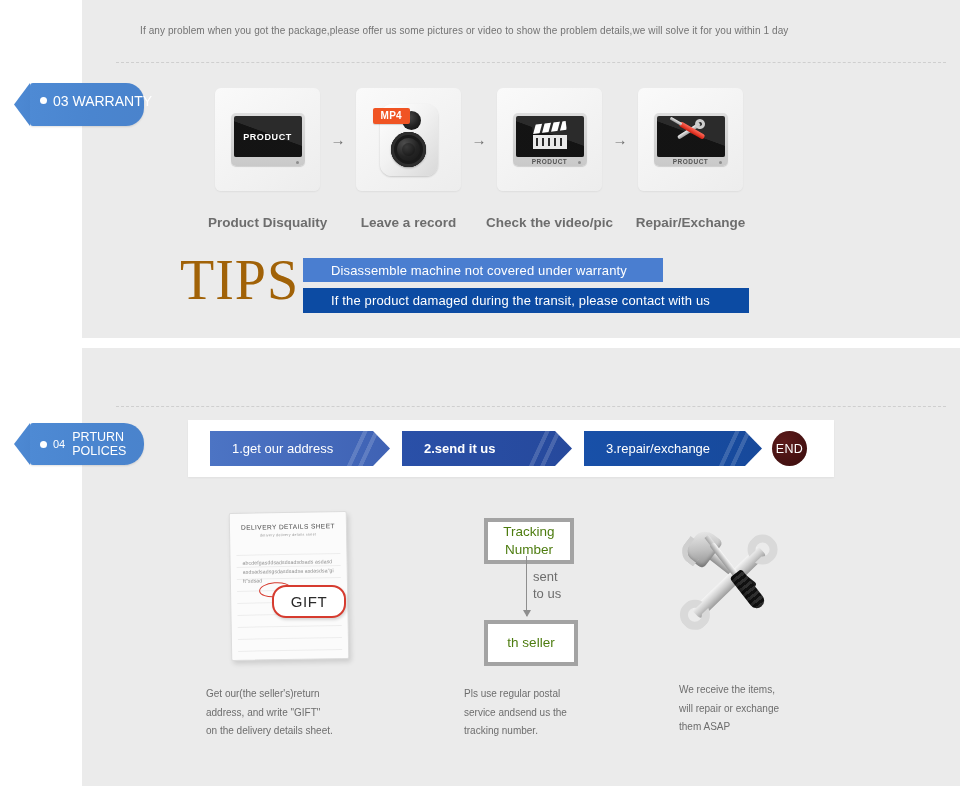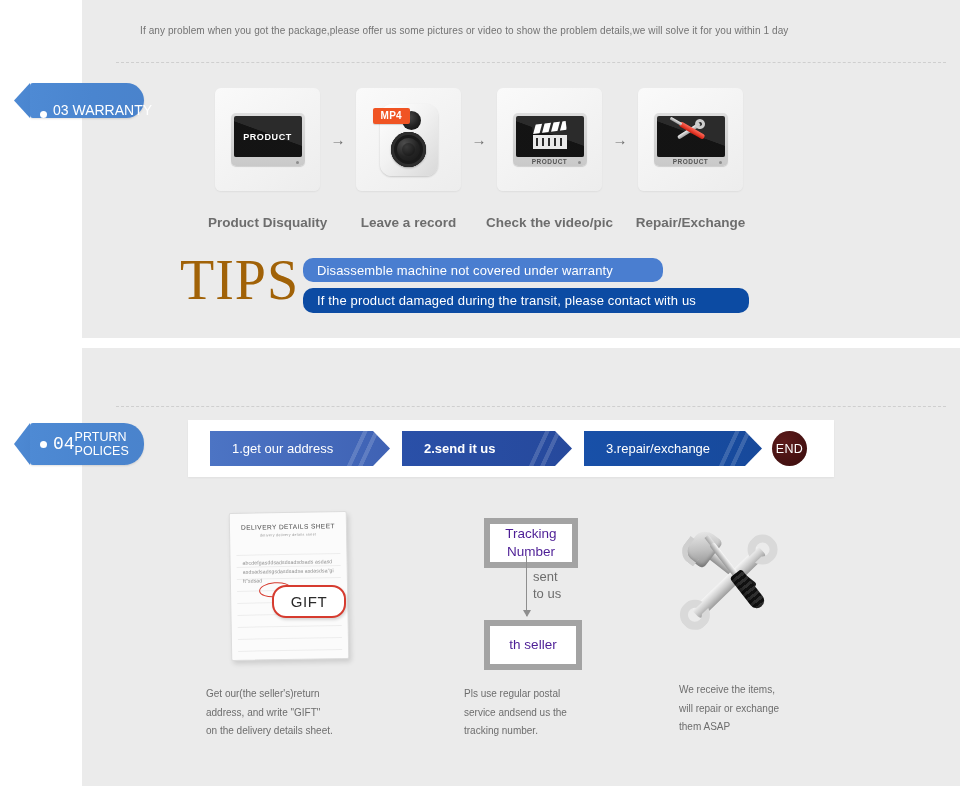--- a/index.html
+++ b/index.html
@@ -35,28 +35,28 @@
     content:"";position:absolute;left:-16px;top:0;bottom:0;width:16px;
     background:linear-gradient(95deg,#4e8ad4,#4a85cf);
     clip-path:polygon(100% 0,100% 100%,0 50%);
   }
   .badge .dot{
     width:7px;height:7px;border-radius:50%;background:#ffffff;
     margin-right:6px;flex:0 0 auto;
   }
   #badge-warranty{
     left:30px;top:83px;height:35px;width:100px;
-    border-radius:3px 18px 18px 3px;padding:0 4px 0 10px;align-items:flex-end;
+    border-radius:3px 18px 18px 3px;padding:0 4px 8px 10px;
   }
   #badge-warranty .btext{font-size:14px;white-space:nowrap;}
   #badge-return{
     left:30px;top:423px;height:42px;width:100px;
     border-radius:3px 20px 20px 3px;padding:0 4px 0 10px;
   }
-  #badge-return .num{font-size:18px;margin-right:0;font-family:Liberation Mono, monospace;}
+  #badge-return .num{font-size:11px;margin-right:7px;}
   #badge-return .btext{font-size:12.5px;line-height:14px;white-space:pre-line;}
 
   
   .steps{position:absolute;left:215px;top:88px;display:flex;align-items:flex-start;}
   .step{width:105px;display:flex;flex-direction:column;align-items:center;font-weight:bold;}
   .card{
     width:105px;height:103px;border-radius:6px;
     background:linear-gradient(145deg,#fafafa 0%,#f2f2f2 60%,#ededed 100%);
     box-shadow:0 1px 2px rgba(0,0,0,.06);
     display:flex;align-items:center;justify-content:center;position:relative;
@@ -157,21 +157,21 @@
 
   
   #tips-word{
     position:absolute;left:180px;top:252px;
     font-family:"Liberation Serif",serif;
     font-size:56px;color:#a16207;letter-spacing:1px;line-height:56px;
     font-weight:400;
   }
   .tip-bar{
     position:absolute;color:#ffffff;display:flex;align-items:center;
-    padding-left:14px;box-sizing:border-box;font-size:13px;letter-spacing:.15px;border-radius:10px;
+    padding-left:28px;box-sizing:border-box;font-size:13px;letter-spacing:.15px;
   }
   #tip-bar-1{left:303px;top:258px;width:360px;height:24px;background:#4a7ed0;}
   #tip-bar-2{left:303px;top:288px;width:446px;height:25px;background:#0c4ba3;}
 
   
   #flow-strip{
     position:absolute;left:188px;top:420px;width:646px;height:57px;background:#ffffff;
     box-shadow:0 1px 2px rgba(0,0,0,.05);
   }
   .chev{
@@ -229,23 +229,23 @@
   #gift-bubble{
     position:absolute;left:272px;top:585px;width:70px;height:29px;
     border:2.2px solid #d63b2f;border-radius:14px;background:#ffffff;
     display:flex;align-items:center;justify-content:center;
     color:#2b2b2b;font-size:15px;letter-spacing:.6px;
     box-shadow:1px 2px 3px rgba(0,0,0,.15);
   }
 
   
   .tbox{
-    position:absolute;border:6px solid #a3a3a3;background:#ffffff;
+    position:absolute;border:4px solid #a3a3a3;background:#ffffff;
     display:flex;align-items:center;justify-content:center;text-align:center;
-    color:#4c1d95;font-size:13.5px;line-height:18px;white-space:pre-line;
+    color:#4d7c0f;font-size:13.5px;line-height:18px;white-space:pre-line;
   }
   #tbox-tracking{left:484px;top:518px;width:82px;height:38px;}
   #tbox-seller{left:484px;top:620px;width:86px;height:38px;}
   #track-arrow{
     position:absolute;left:526px;top:556px;width:1px;height:60px;background:#8e8e8e;
   }
   #track-arrow::after{
     content:"";position:absolute;left:-3.5px;bottom:-1px;
     border-left:4px solid transparent;border-right:4px solid transparent;
     border-top:7px solid #8e8e8e;

